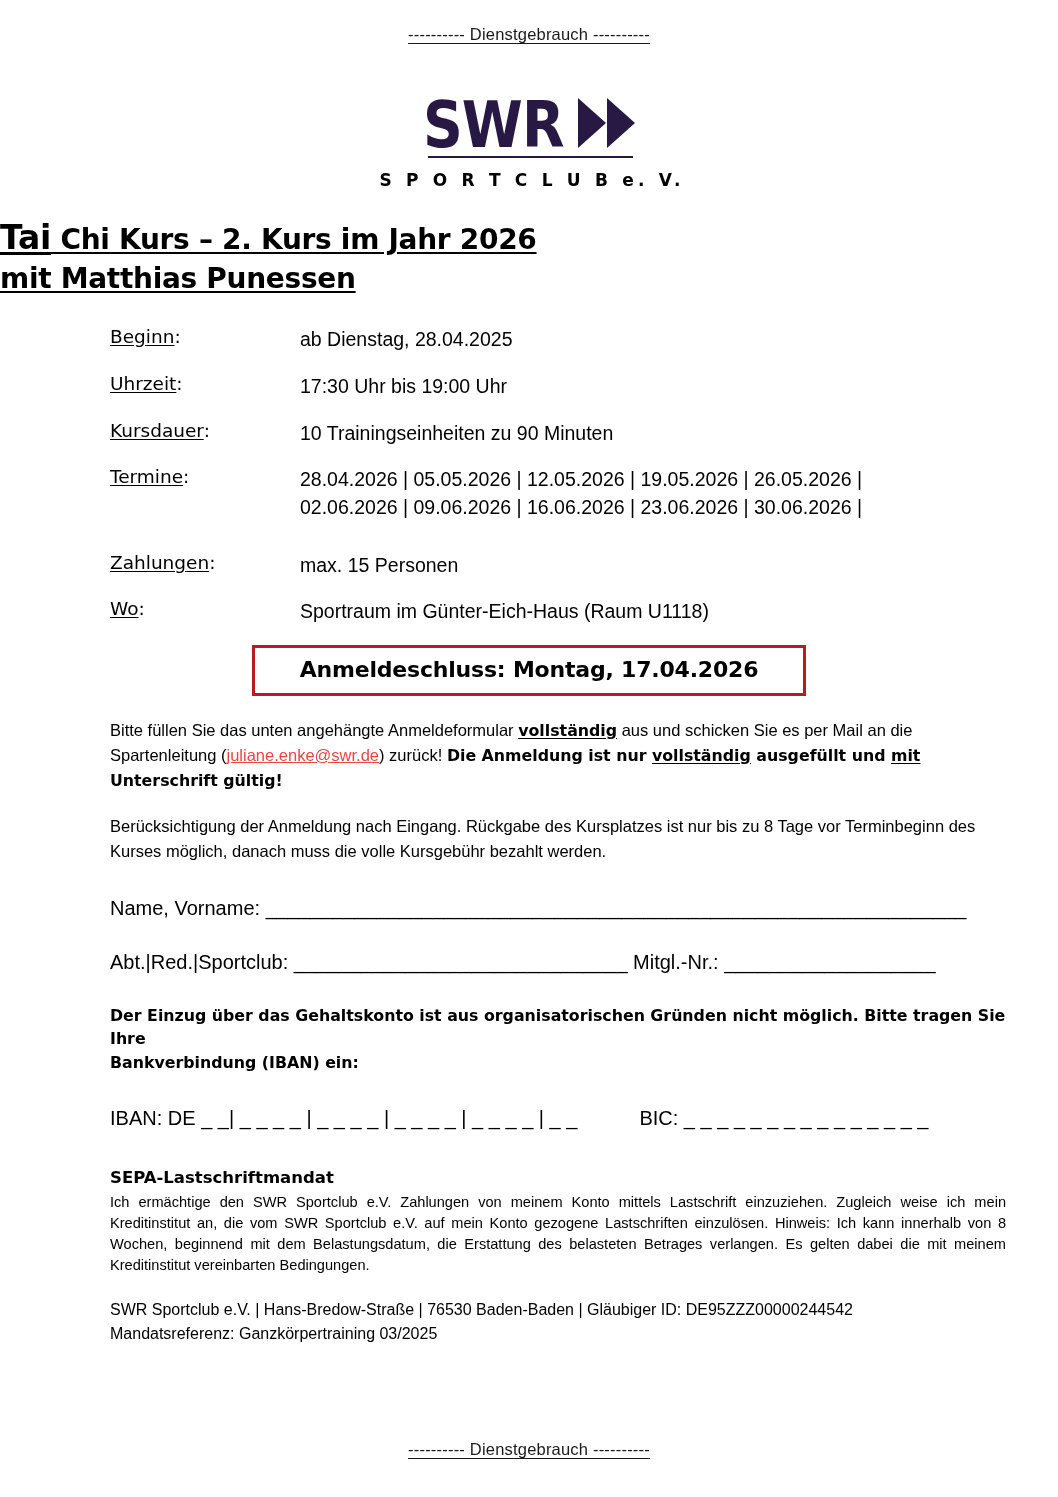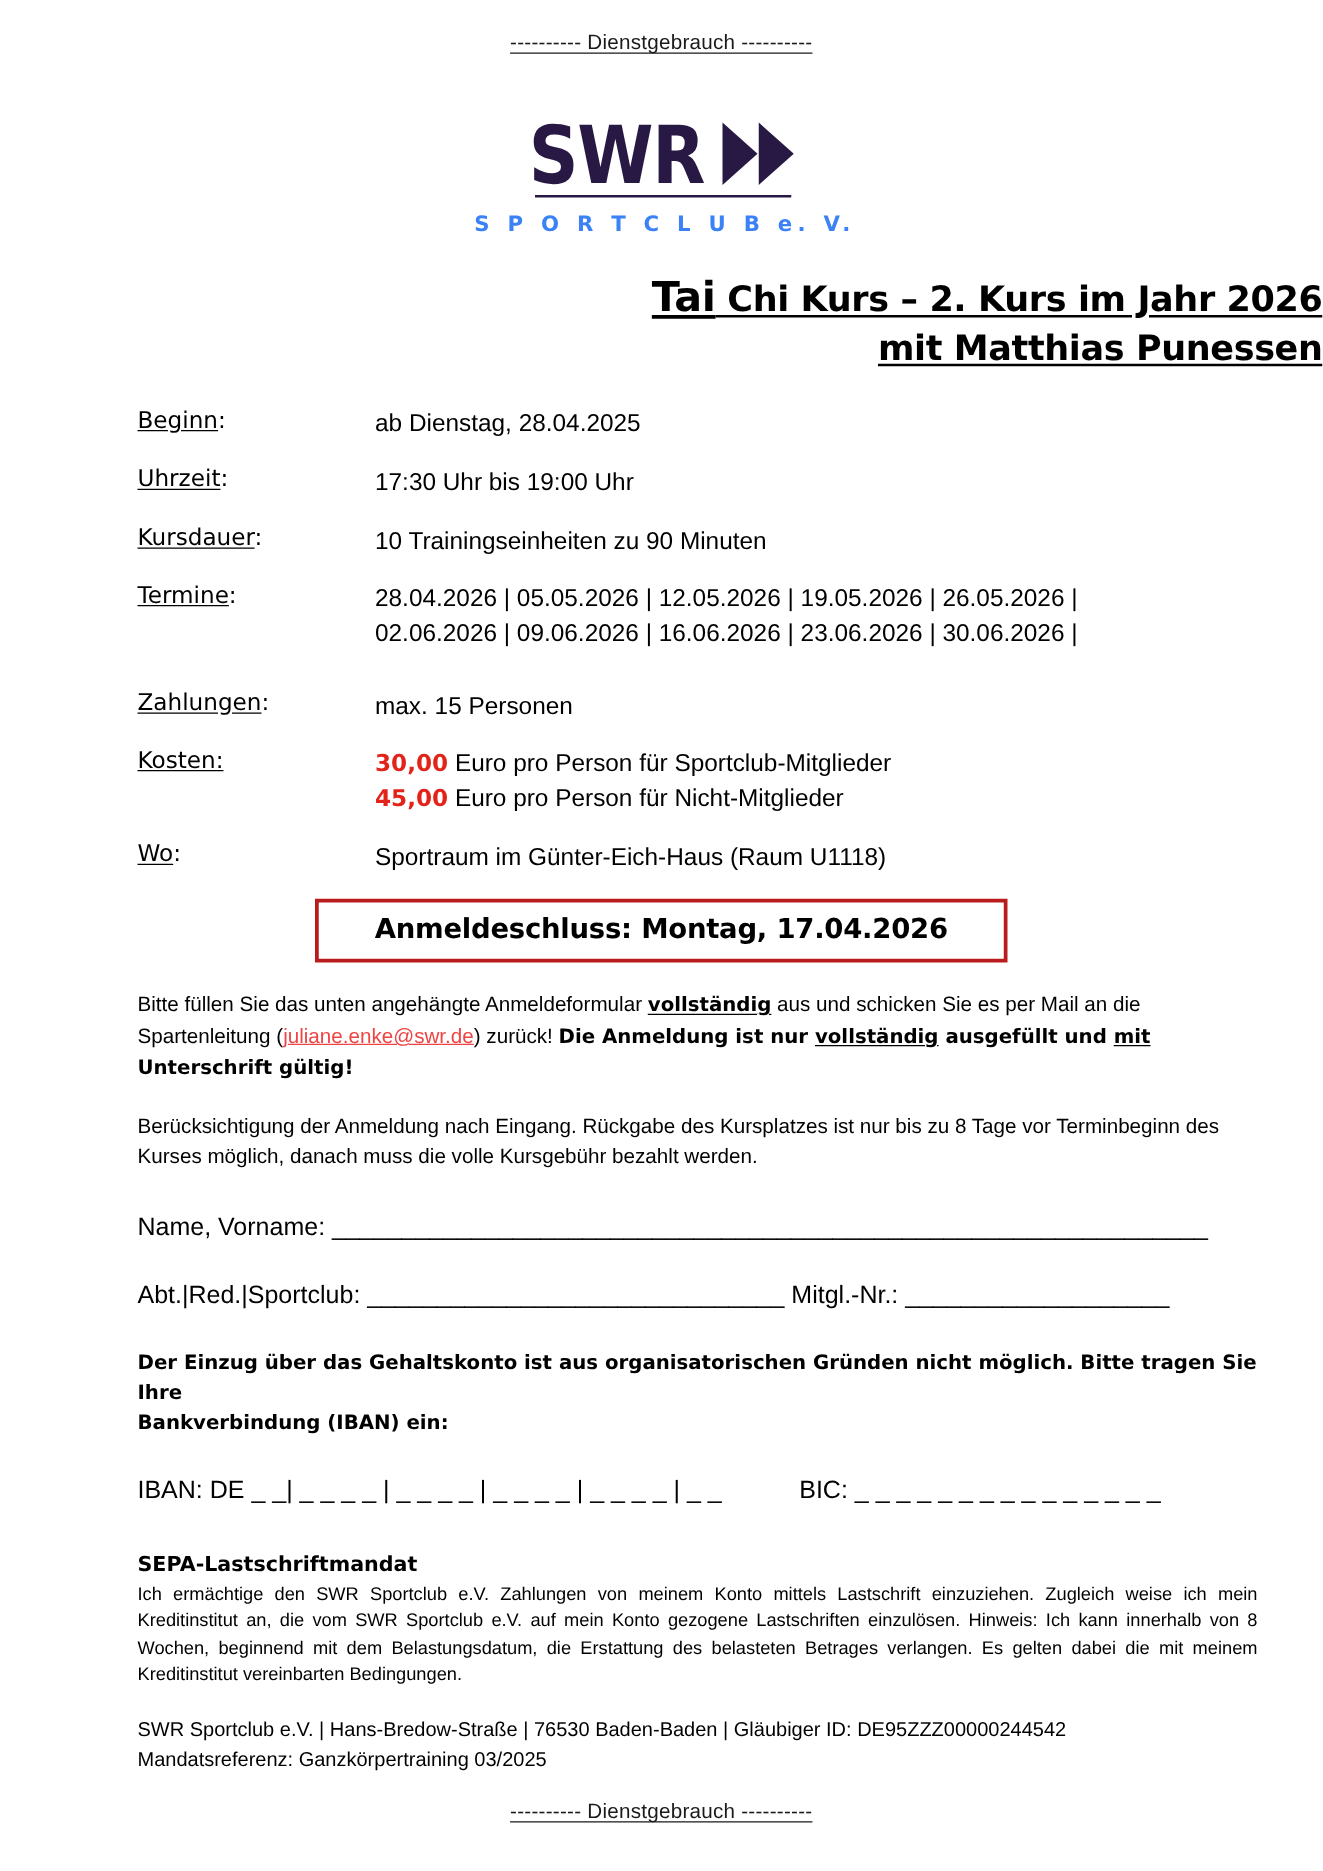--- a/index.html
+++ b/index.html
@@ -77,28 +77,28 @@
     height: 2px;
     background: #271844;
     margin-top: 1px;
     margin-left: 2px;
   }
   .logo-sub {
     font-family: "DejaVu Sans", sans-serif;
     font-weight: bold;
     font-size: 17px;
     letter-spacing: 4.2px;
-    color: #3b82f6;
+    color: #000000;
     margin-top: 12px;
     margin-left: 6px;
   }
 
   
   .title {
-    text-align: right;
+    text-align: left;
     margin-top: 26px;
     font-family: "DejaVu Sans", sans-serif;
     font-weight: bold;
     font-size: 28px;
     line-height: 1.35;
     letter-spacing: -0.3px;
   }
   .title .u { text-decoration: underline; text-underline-offset: 3px; }
   .title .big { font-size: 33px; }
 
@@ -258,27 +258,20 @@
         <div>28.04.2026 | 05.05.2026 | 12.05.2026 | 19.05.2026 | 26.05.2026 |</div>
         <div>02.06.2026 | 09.06.2026 | 16.06.2026 | 23.06.2026 | 30.06.2026 |</div>
       </div>
     </div>
 
     <div class="row">
       <div class="label"><span class="u">Zahlungen</span><span>:</span></div>
       <div class="value">max. 15 Personen</div>
     </div>
 
-    <div class="row">
-      <div class="label"><span class="u">Kosten:</span></div>
-      <div class="value">
-        <div><span class="price">30,00</span><span> Euro pro Person für Sportclub-Mitglieder</span></div>
-        <div><span class="price">45,00</span><span> Euro pro Person für Nicht-Mitglieder</span></div>
-      </div>
-    </div>
 
     <div class="row">
       <div class="label"><span class="u">Wo</span><span>:</span></div>
       <div class="value">Sportraum im Günter-Eich-Haus (Raum U1118)</div>
     </div>
 
   </div>
 
   <div class="deadline-box">
     <span>Anmeldeschluss: Montag, 17.04.2026</span>

